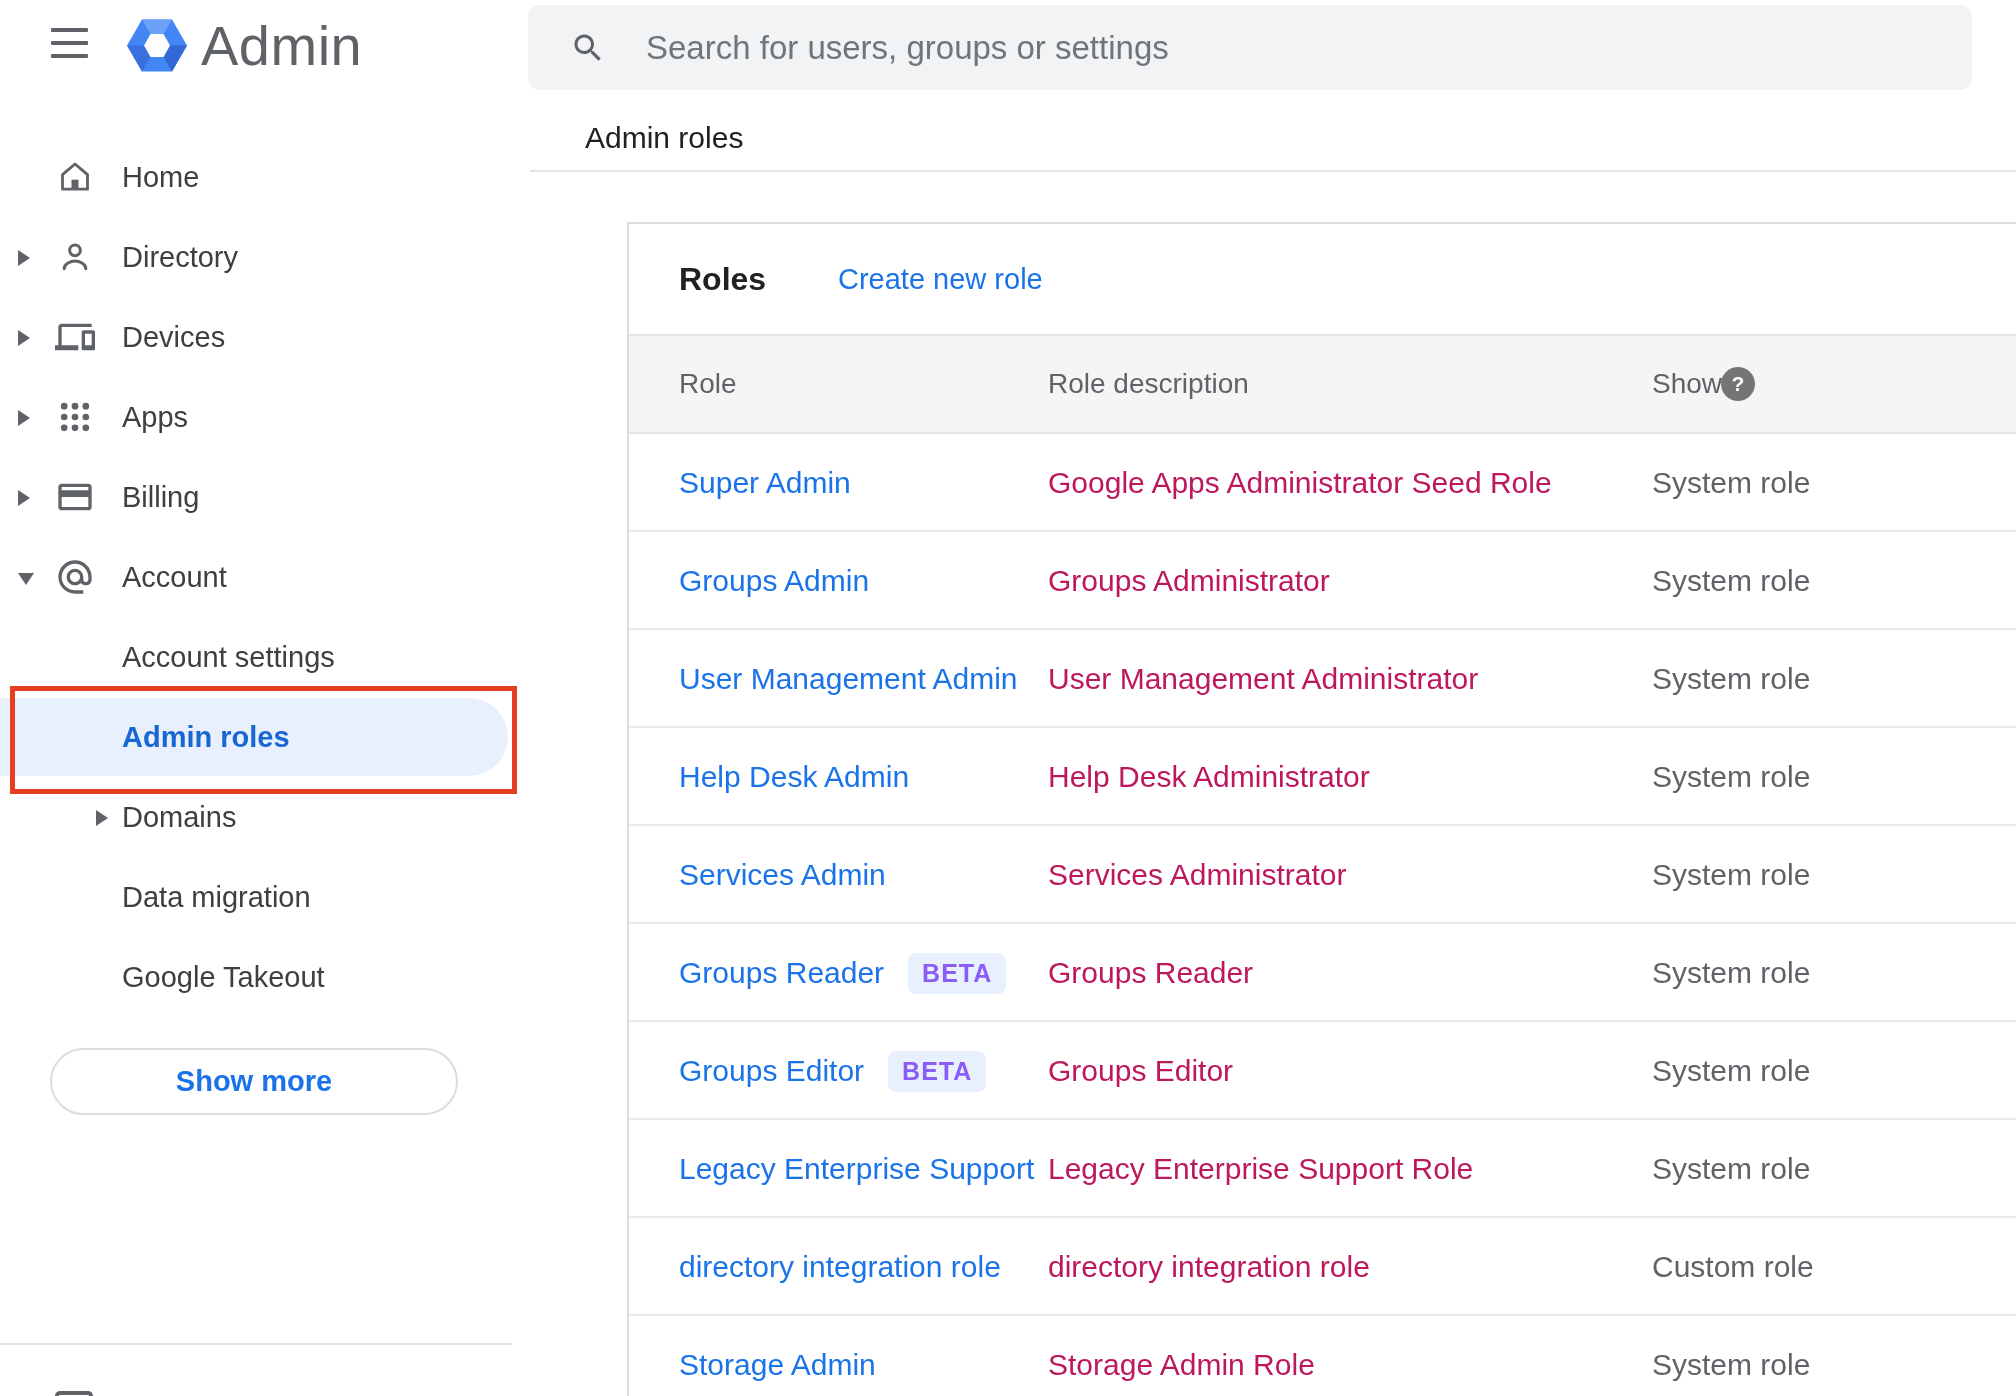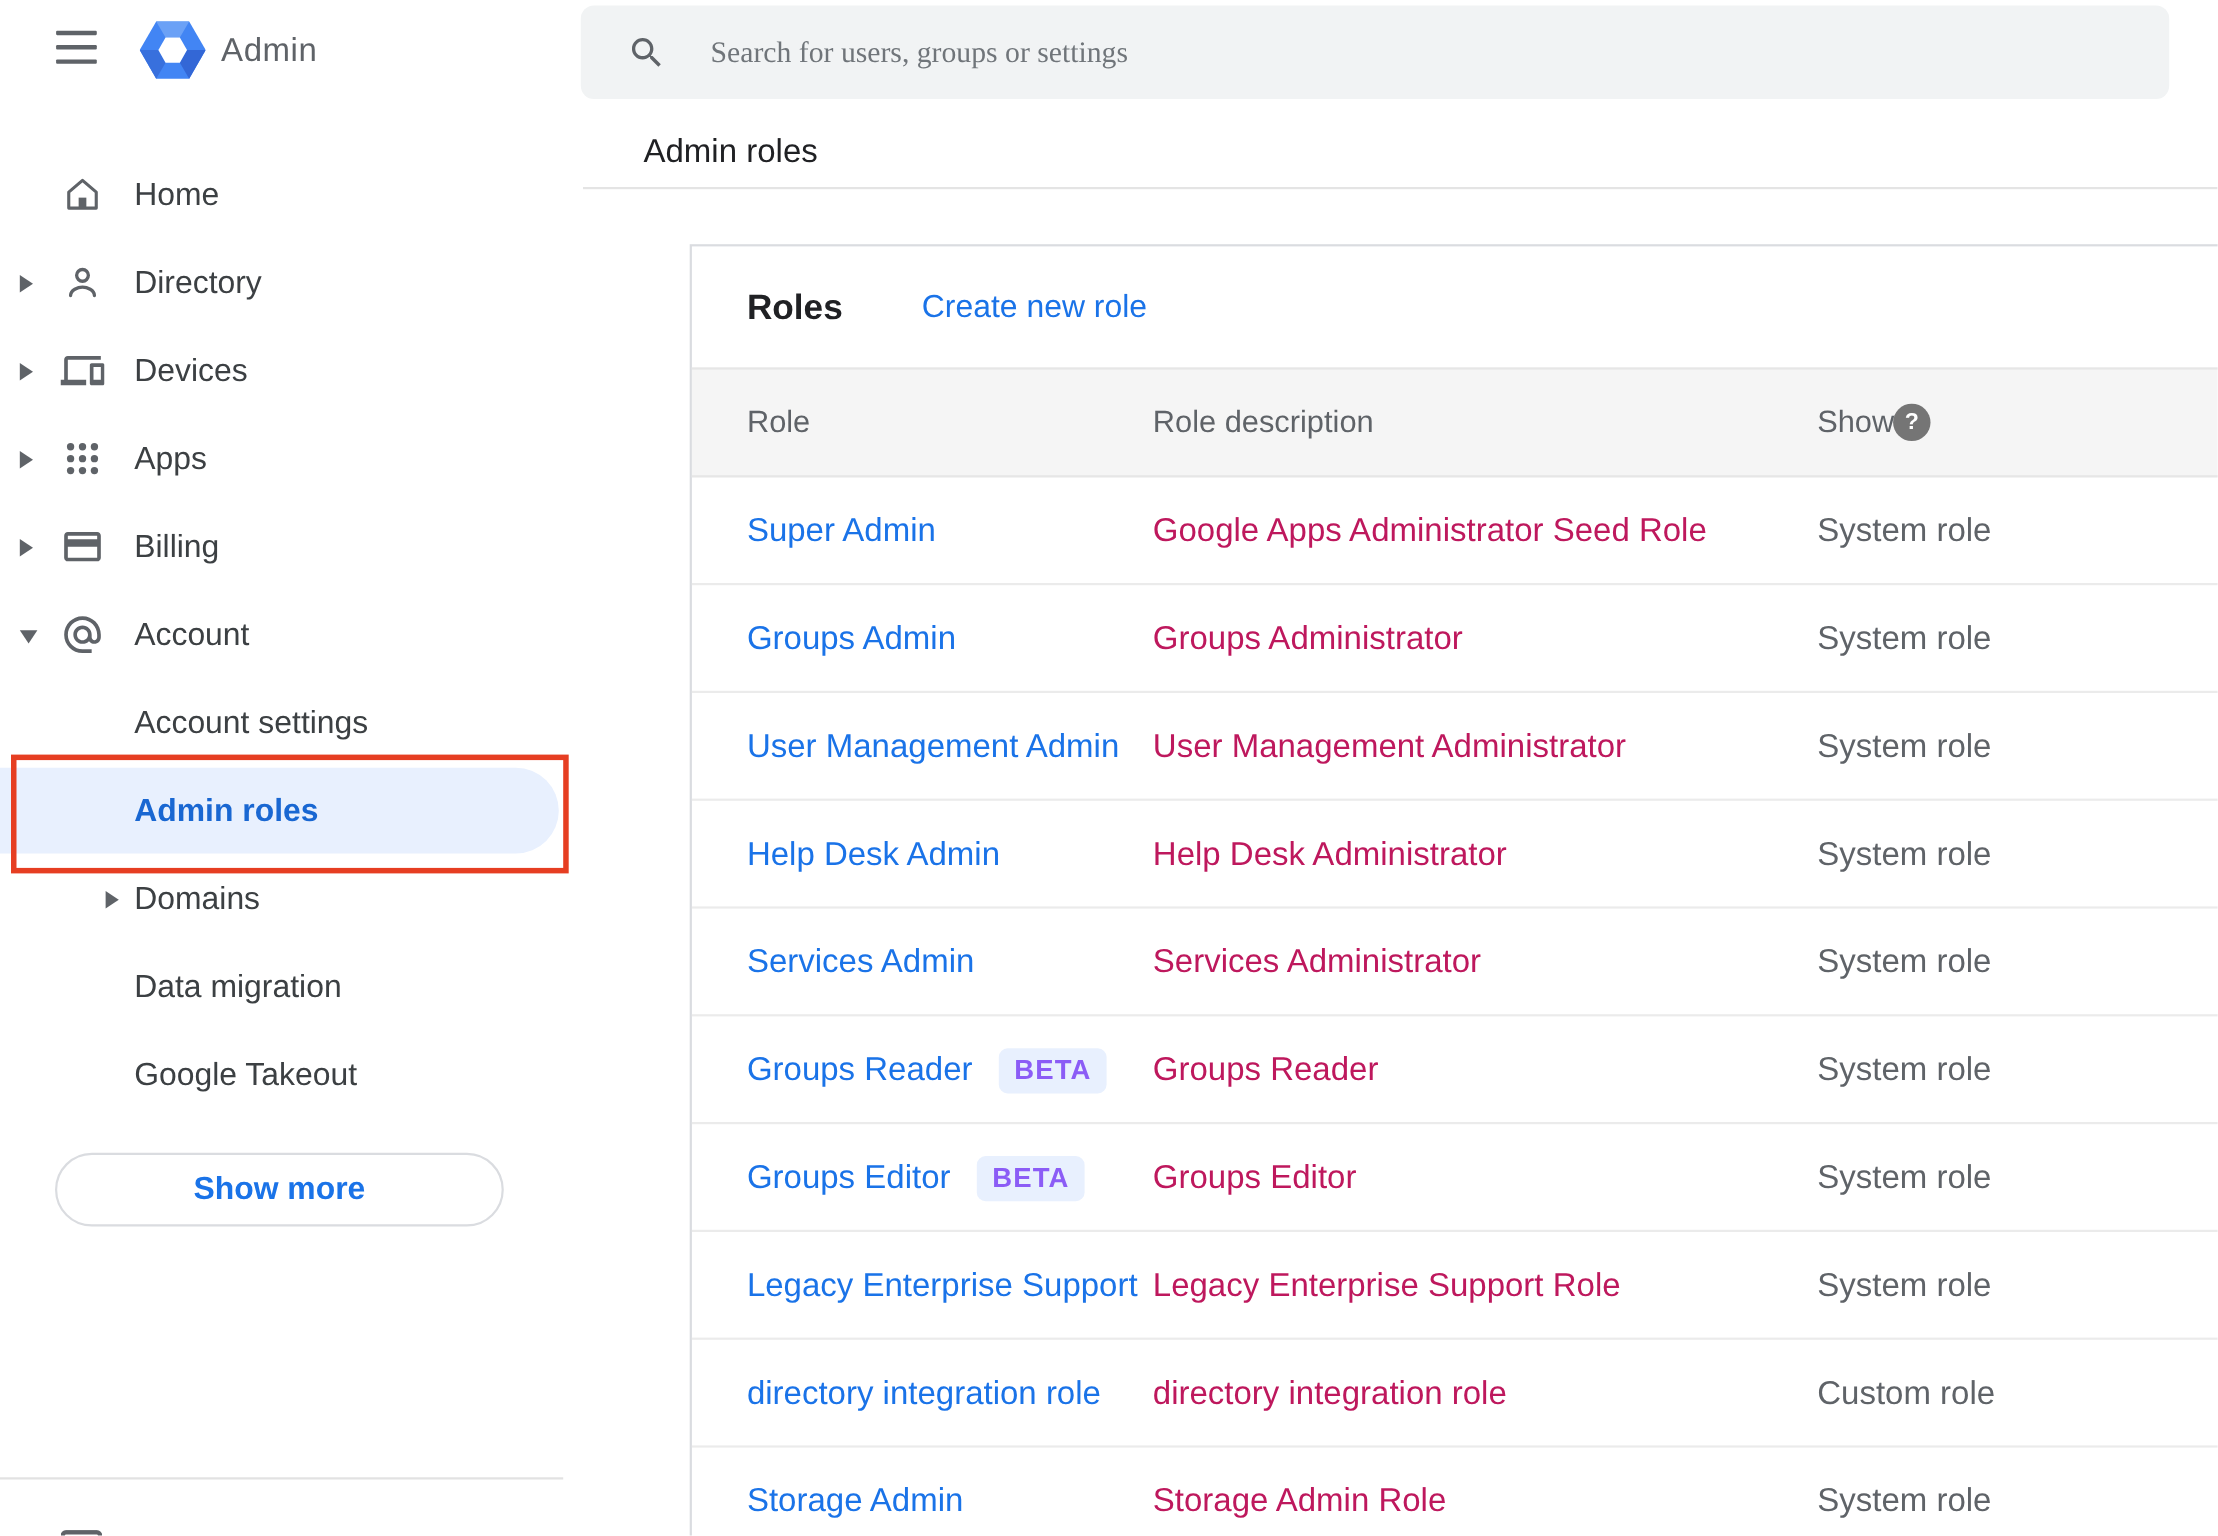--- a/index.html
+++ b/index.html
@@ -15,21 +15,21 @@
   
   .sidebar { position: absolute; left: 0; top: 0; width: 530px; height: 100%; background: #fff; }
 
   .hamburger { position: absolute; left: 51px; top: 28px; width: 37px; height: 30px; cursor: pointer; }
   .hamburger span { position: absolute; left: 0; width: 37px; height: 4px; background: #5f6368; border-radius: 1px; }
   .hamburger span:nth-child(1) { top: 0; }
   .hamburger span:nth-child(2) { top: 13px; }
   .hamburger span:nth-child(3) { top: 26px; }
 
   .logo-mark { position: absolute; left: 127px; top: 17px; width: 60px; height: 57px; }
-  .logo-text { position: absolute; left: 201px; top: 17px; height: 57px; line-height: 57px; font-size: 30px; color: #5f6368; letter-spacing: 0.5px; }
+  .logo-text { position: absolute; left: 201px; top: 17px; height: 57px; line-height: 57px; font-size: 56px; color: #5f6368; letter-spacing: 0.5px; }
 
   .nav { position: absolute; left: 0; top: 0; width: 530px; }
   .nav-item { position: absolute; left: 0; width: 530px; height: 80px; cursor: pointer; }
   .nav-item .pill { position: absolute; left: 0; top: 1px; width: 508px; height: 78px; border-radius: 0 40px 40px 0; background: transparent; }
   .nav-item.selected .pill { background: #e8f0fe; }
   .nav-label { position: absolute; left: 122px; top: 0; height: 80px; line-height: 80px; font-size: 29px; color: #3c4043; white-space: nowrap; }
   .nav-item.selected .nav-label { color: #1967d2; font-weight: 700; }
   .nav-icon { position: absolute; left: 55px; top: 20px; width: 40px; height: 40px; }
   .nav-icon svg { width: 40px; height: 40px; display: block; }
   .arrow-right { position: absolute; top: 33px; width: 0; height: 0;
@@ -49,22 +49,22 @@
   .sidebar-bottom-divider { position: absolute; left: 0; top: 1343px; width: 512px; height: 2px; background: #e2e2e2; }
   .bottom-partial-icon { position: absolute; left: 55px; top: 1391px; width: 38px; height: 20px;
     border: 4px solid #5f6368; border-bottom: none; border-radius: 5px 5px 0 0; }
 
   
   .search-bar { position: absolute; left: 528px; top: 5px; width: 1444px; height: 85px;
     background: #f1f3f4; border-radius: 12px; }
   .search-icon { position: absolute; left: 42px; top: 25px; width: 36px; height: 36px; cursor: pointer; }
   .search-icon svg { width: 36px; height: 36px; display: block; }
   .search-input { position: absolute; left: 118px; top: 0; width: 1280px; height: 85px;
-    background: transparent; border: none; outline: none; font-family: Liberation Serif, serif;
-    font-size: 27px; color: #3c4043; }
+    background: transparent; border: none; outline: none; font-family: Liberation Sans, sans-serif;
+    font-size: 33px; color: #3c4043; }
   .search-input::placeholder { color: #70757a; opacity: 1; }
 
   .breadcrumb { position: absolute; left: 585px; top: 121px; font-size: 30px; color: #202124; }
   .topbar-divider { position: absolute; left: 530px; top: 170px; width: 1486px; height: 2px; background: #e4e4e4; }
 
   
   .card { position: absolute; left: 627px; top: 222px; width: 1392px; height: 1205px;
     background: #fff; border: 2px solid #dadce0; }
   .card-header { position: relative; height: 110px; }
   .card-title { position: absolute; left: 50px; top: 0; height: 80px; line-height: 110px;

